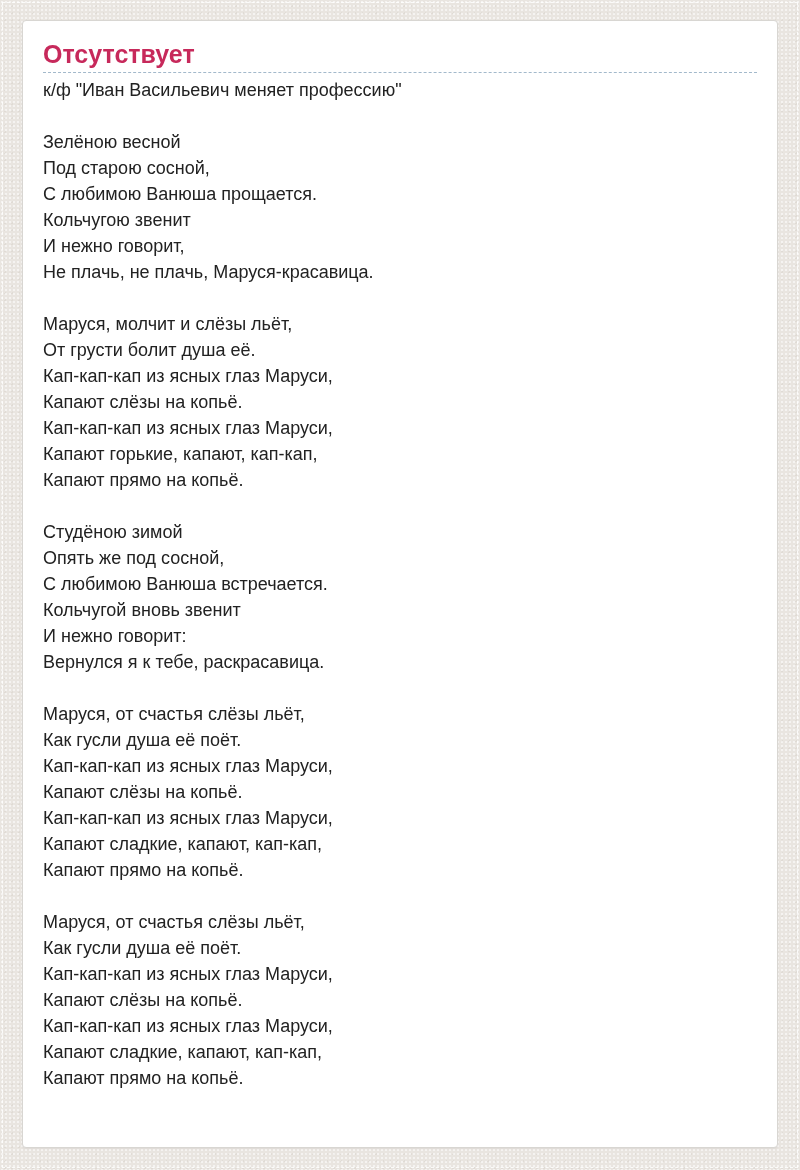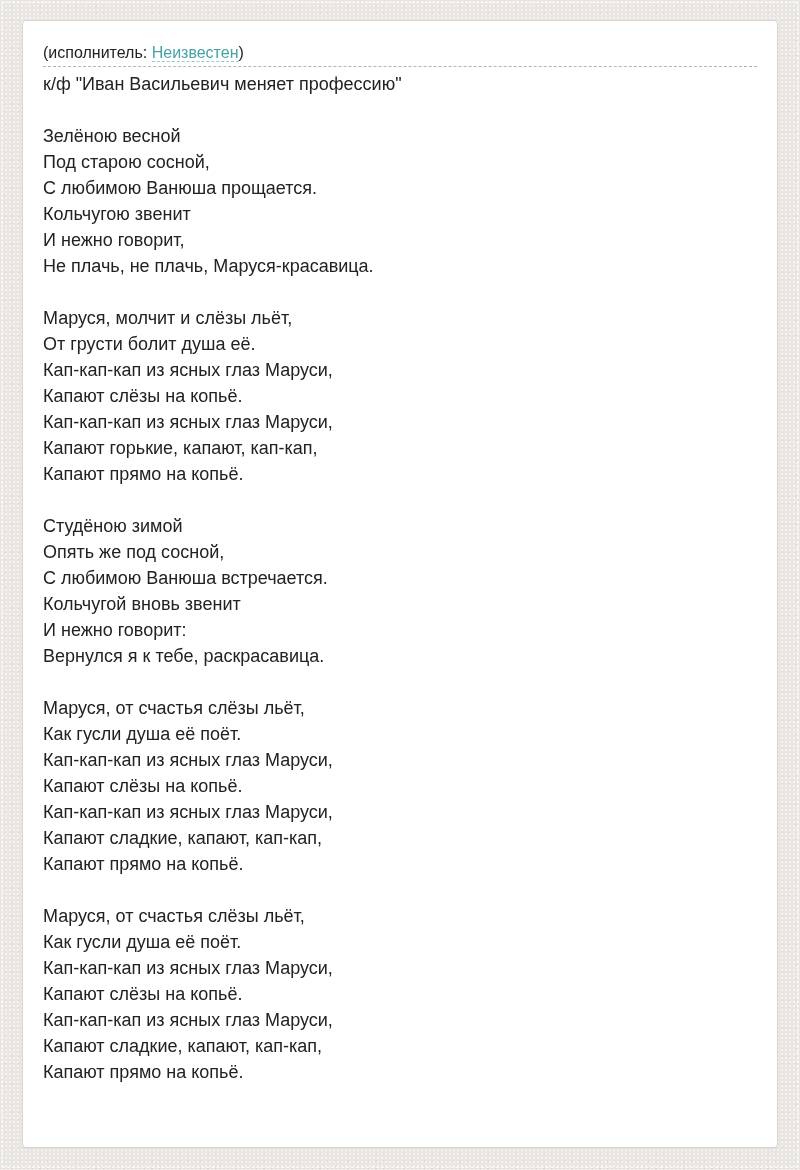--- a/index.html
+++ b/index.html
@@ -73,24 +73,22 @@
   }
 </style>
 </head>
 <body>
 
 <div class="page">
   <div class="page-frame"></div>
 
   <div class="card">
 
+    <h1 class="song-title">Отсутствует</h1>
 
-    <div class="performer-line">
-      <span>(исполнитель: </span><a class="artist-link">Неизвестен</a><span>)</span>
-    </div>
 
     <div class="separator"></div>
 
     <div class="lyrics">к/ф "Иван Васильевич меняет профессию"
 
 Зелёною весной
 Под старою сосной,
 С любимою Ванюша прощается.
 Кольчугою звенит
 И нежно говорит,

